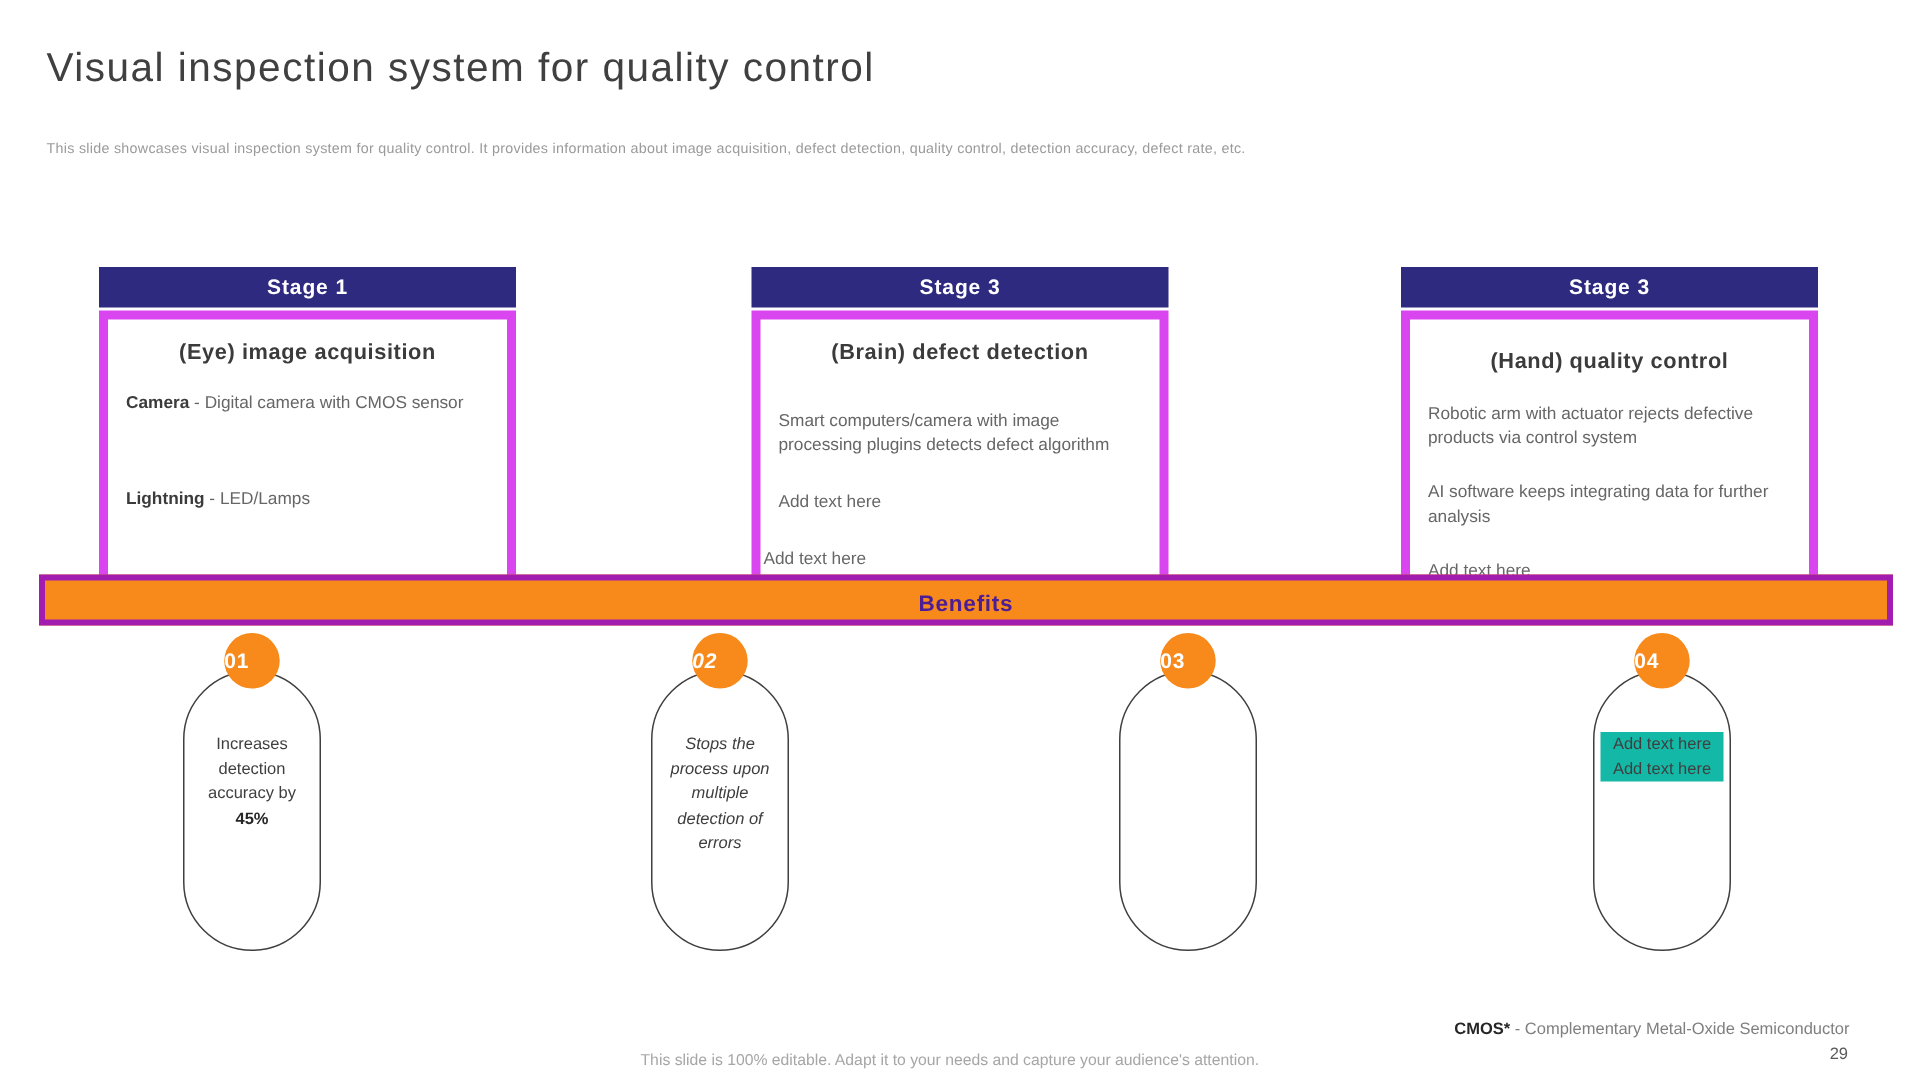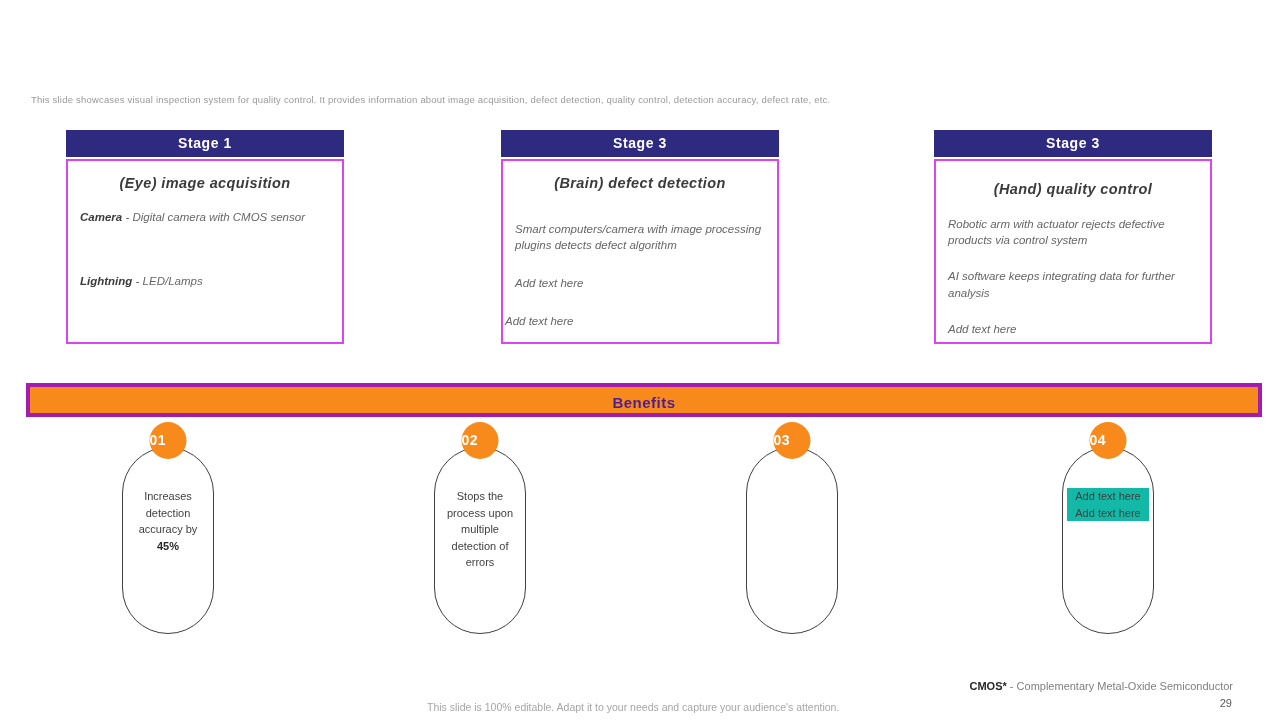--- a/index.html
+++ b/index.html
@@ -14,42 +14,42 @@
   .subtitle { position:absolute; left:31px; top:94px; font-size:9.5px; color:#9a9a9a;
               letter-spacing:.2px; }
 
   
   .stage { position:absolute; top:130px; width:278px; }
   .stage-0 { left:66px; }
   .stage-1 { left:501px; }
   .stage-2 { left:934px; }
   .stage-header { height:27px; background:#2E2A80; color:#ffffff; font-weight:bold;
                   font-size:14px; text-align:center; line-height:27px; letter-spacing:.6px;
-                  margin-bottom:2px; }
-  .stage-body { border:2px solid #d946ef; height:185px; background:#fff;
-                padding:14px 12px 0 12px;font-style:italic; }
+                  margin-bottom:2px;margin-top:48px; }
+  .stage-body { border:6px solid #d946ef; height:185px; background:#fff;
+                padding:14px 12px 0 12px; }
   .stage-title { text-align:center; font-weight:bold; font-size:14.5px; color:#3b3b3b;
                  letter-spacing:.4px; margin-bottom:18px; }
   .stage-item { font-size:11.5px; color:#666666; line-height:1.4; margin-bottom:17px; }
   .stage-item .lead { font-weight:bold; color:#3b3b3b; }
   .mb-xl { margin-bottom:48px; }
   .mt-md { margin-top:22px; }
   .flush-left { margin-left:-10px; }
   .stage-1 .stage-title { margin-bottom:30px; }
 
   
   .benefits-banner { position:absolute; left:26px; top:383px; width:1236px; height:34px;
                      background:#F78A1B; border:4px solid #a21caf; color:#4c1d95;
                      font-weight:bold; font-size:15px; text-align:center; line-height:32px;
                      letter-spacing:.5px; }
 
   
   .pill { position:absolute; top:422px; width:92px; height:212px; }
   .pill-0 { left:122px; }
-  .pill-1 { left:434px; }
+  .pill-1 { left:434px;font-style:italic; }
   .pill-2 { left:746px; }
   .pill-3 { left:1062px; }
   .pill-capsule { position:absolute; top:25px; left:0; width:92px; height:187px;
                   border:1px solid #3f3f3f; border-radius:46px; background:#fff; }
   .pill-circle { position:absolute; top:0; left:50%; transform:translateX(-50%);
                  width:37px; height:37px; border-radius:50%; background:#F78A1B;
                  color:#fff; font-weight:bold; font-size:14px; 
                  line-height:37px; z-index:2; letter-spacing:.5px; }
   .pill-text { position:absolute; top:66px; left:5px; right:5px; text-align:center;
                font-size:11px; color:#3f3f3f; line-height:1.5; z-index:3; }
@@ -60,20 +60,21 @@
   .footnote { position:absolute; right:47px; top:680px; font-size:11px; color:#7f7f7f; }
   .footnote .term { font-weight:bold; color:#262626; }
   .footer-note { position:absolute; left:427px; top:701px; font-size:10.5px; color:#a6a6a6; }
   .page-number { position:absolute; right:48px; top:697px; font-size:11px; color:#595959; }
 </style>
 </head>
 <body>
 
 <div class="slide">
 
+  <div class="title">Visual inspection system for quality control</div>
   <div class="subtitle">This slide showcases visual inspection system for quality control. It provides information about image acquisition, defect detection, quality control, detection accuracy, defect rate, etc.</div>
 
   <div class="stage stage-0">
     <div class="stage-header">Stage 1</div>
     <div class="stage-body">
       <div class="stage-title">(Eye) image acquisition</div>
       <div class="stage-item mb-xl"><span class="lead">Camera</span><span> - Digital camera with CMOS sensor</span></div>
       <div class="stage-item"><span class="lead">Lightning</span><span> - LED/Lamps</span></div>
     </div>
   </div>

